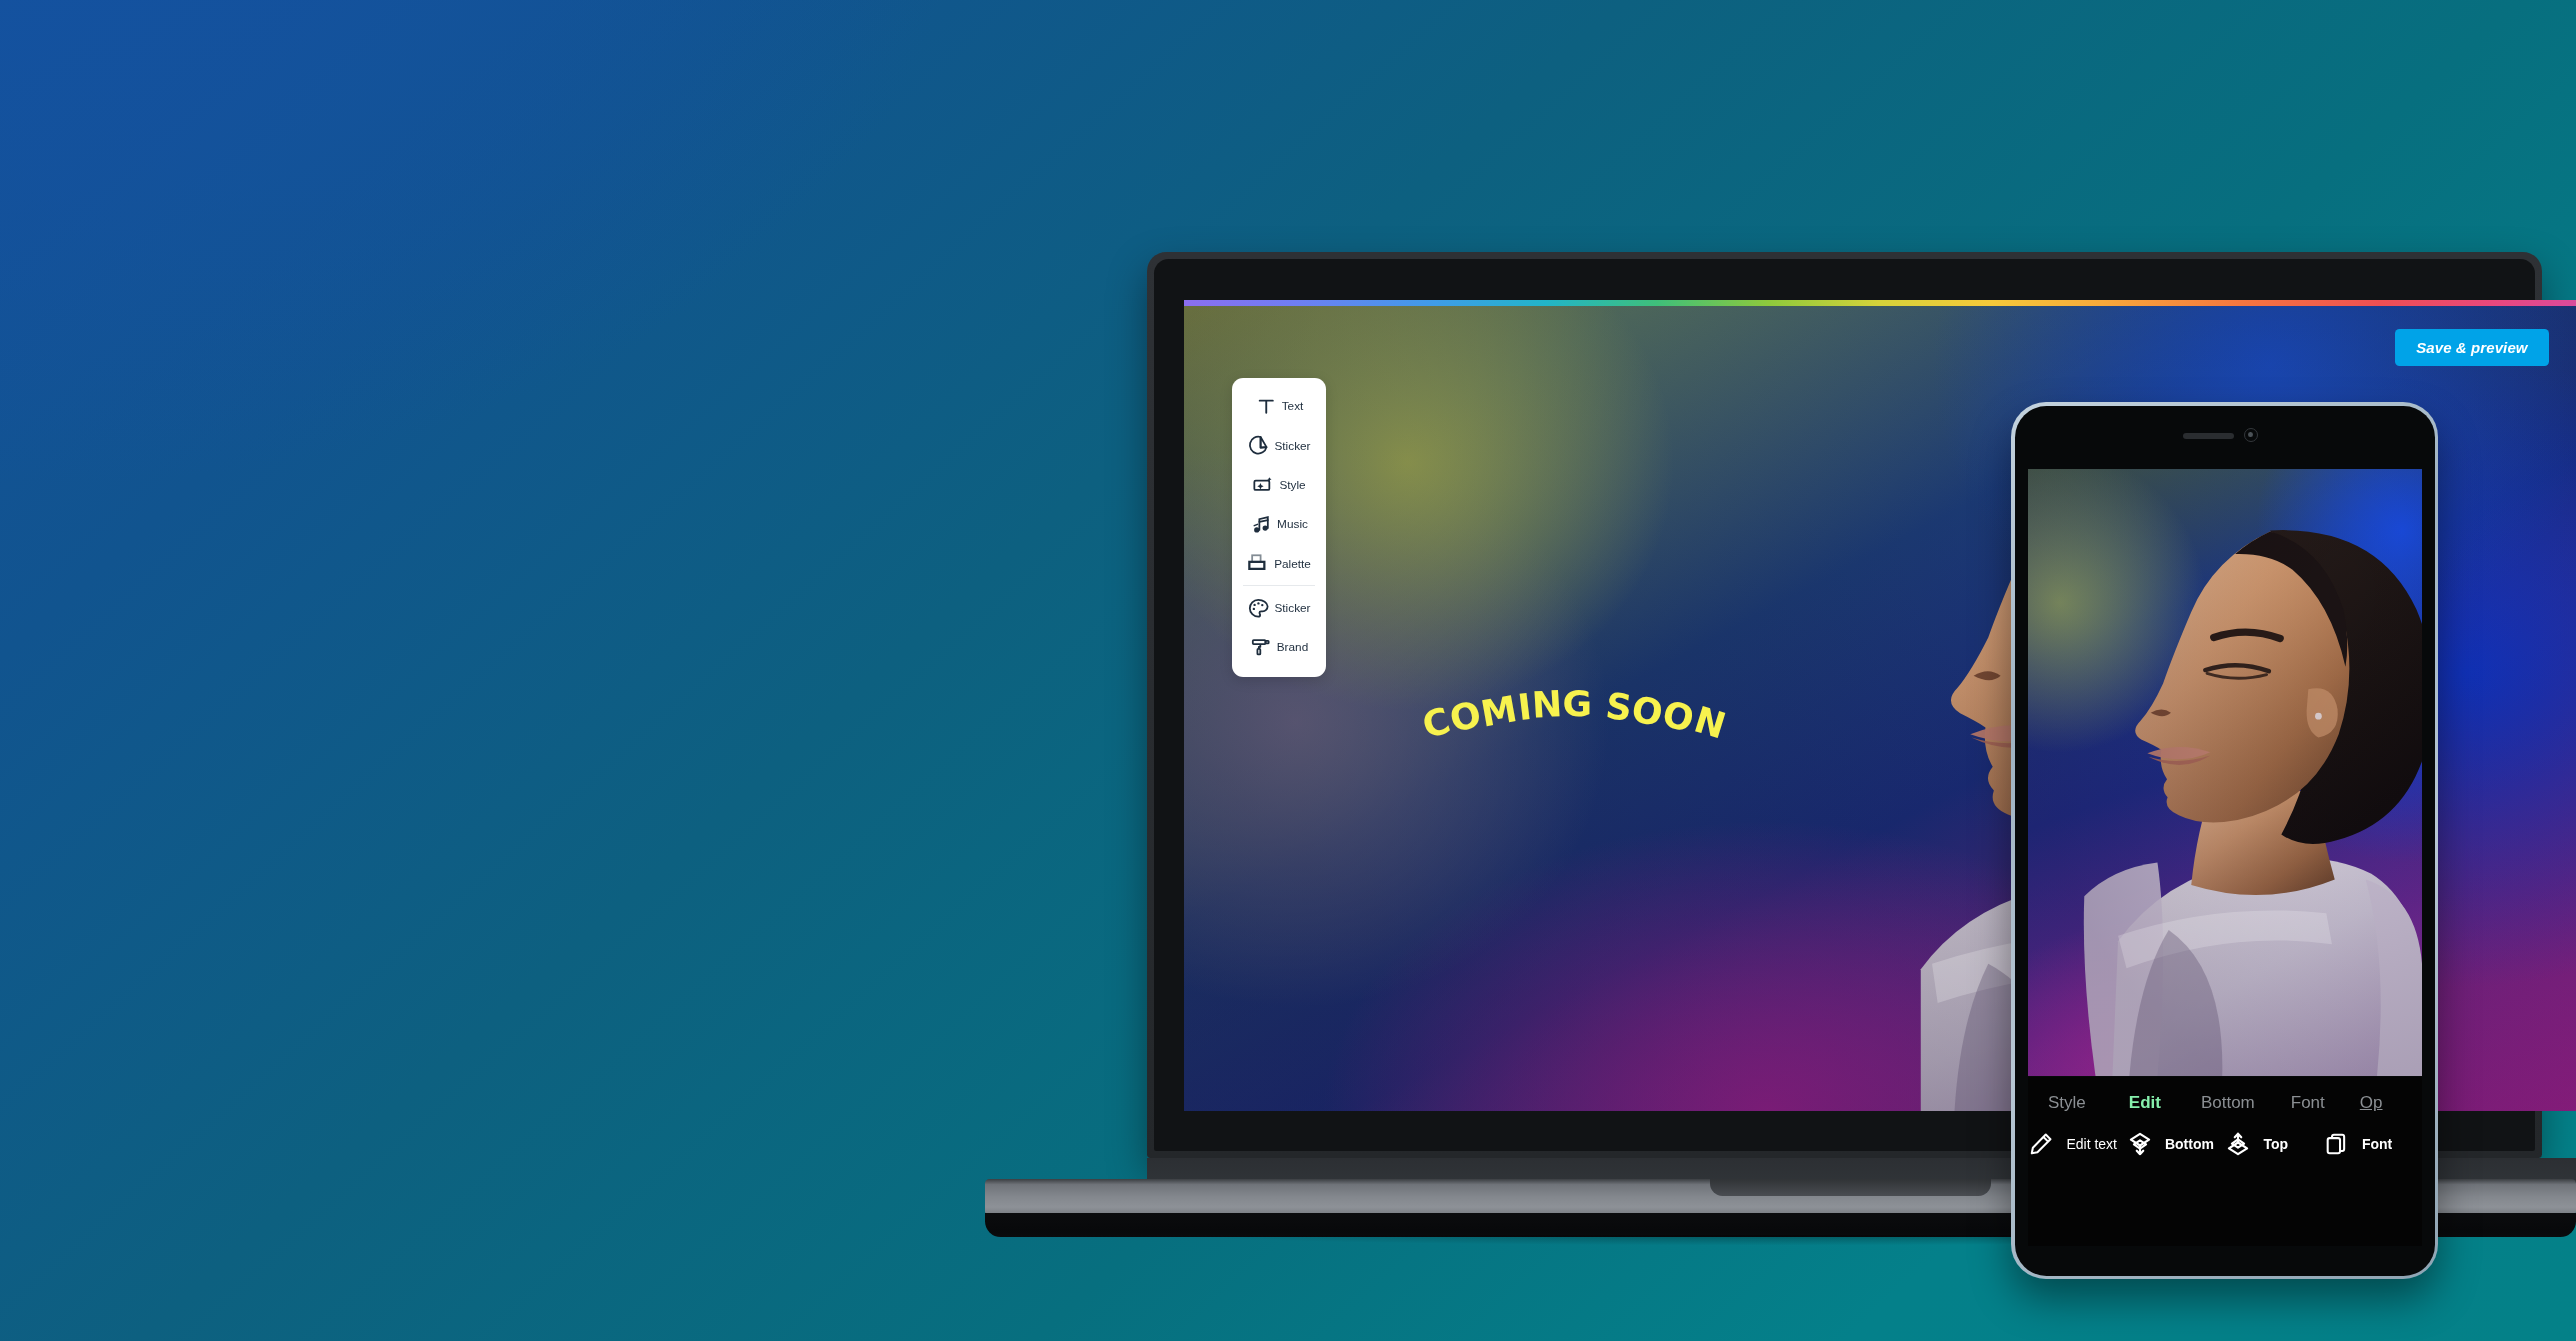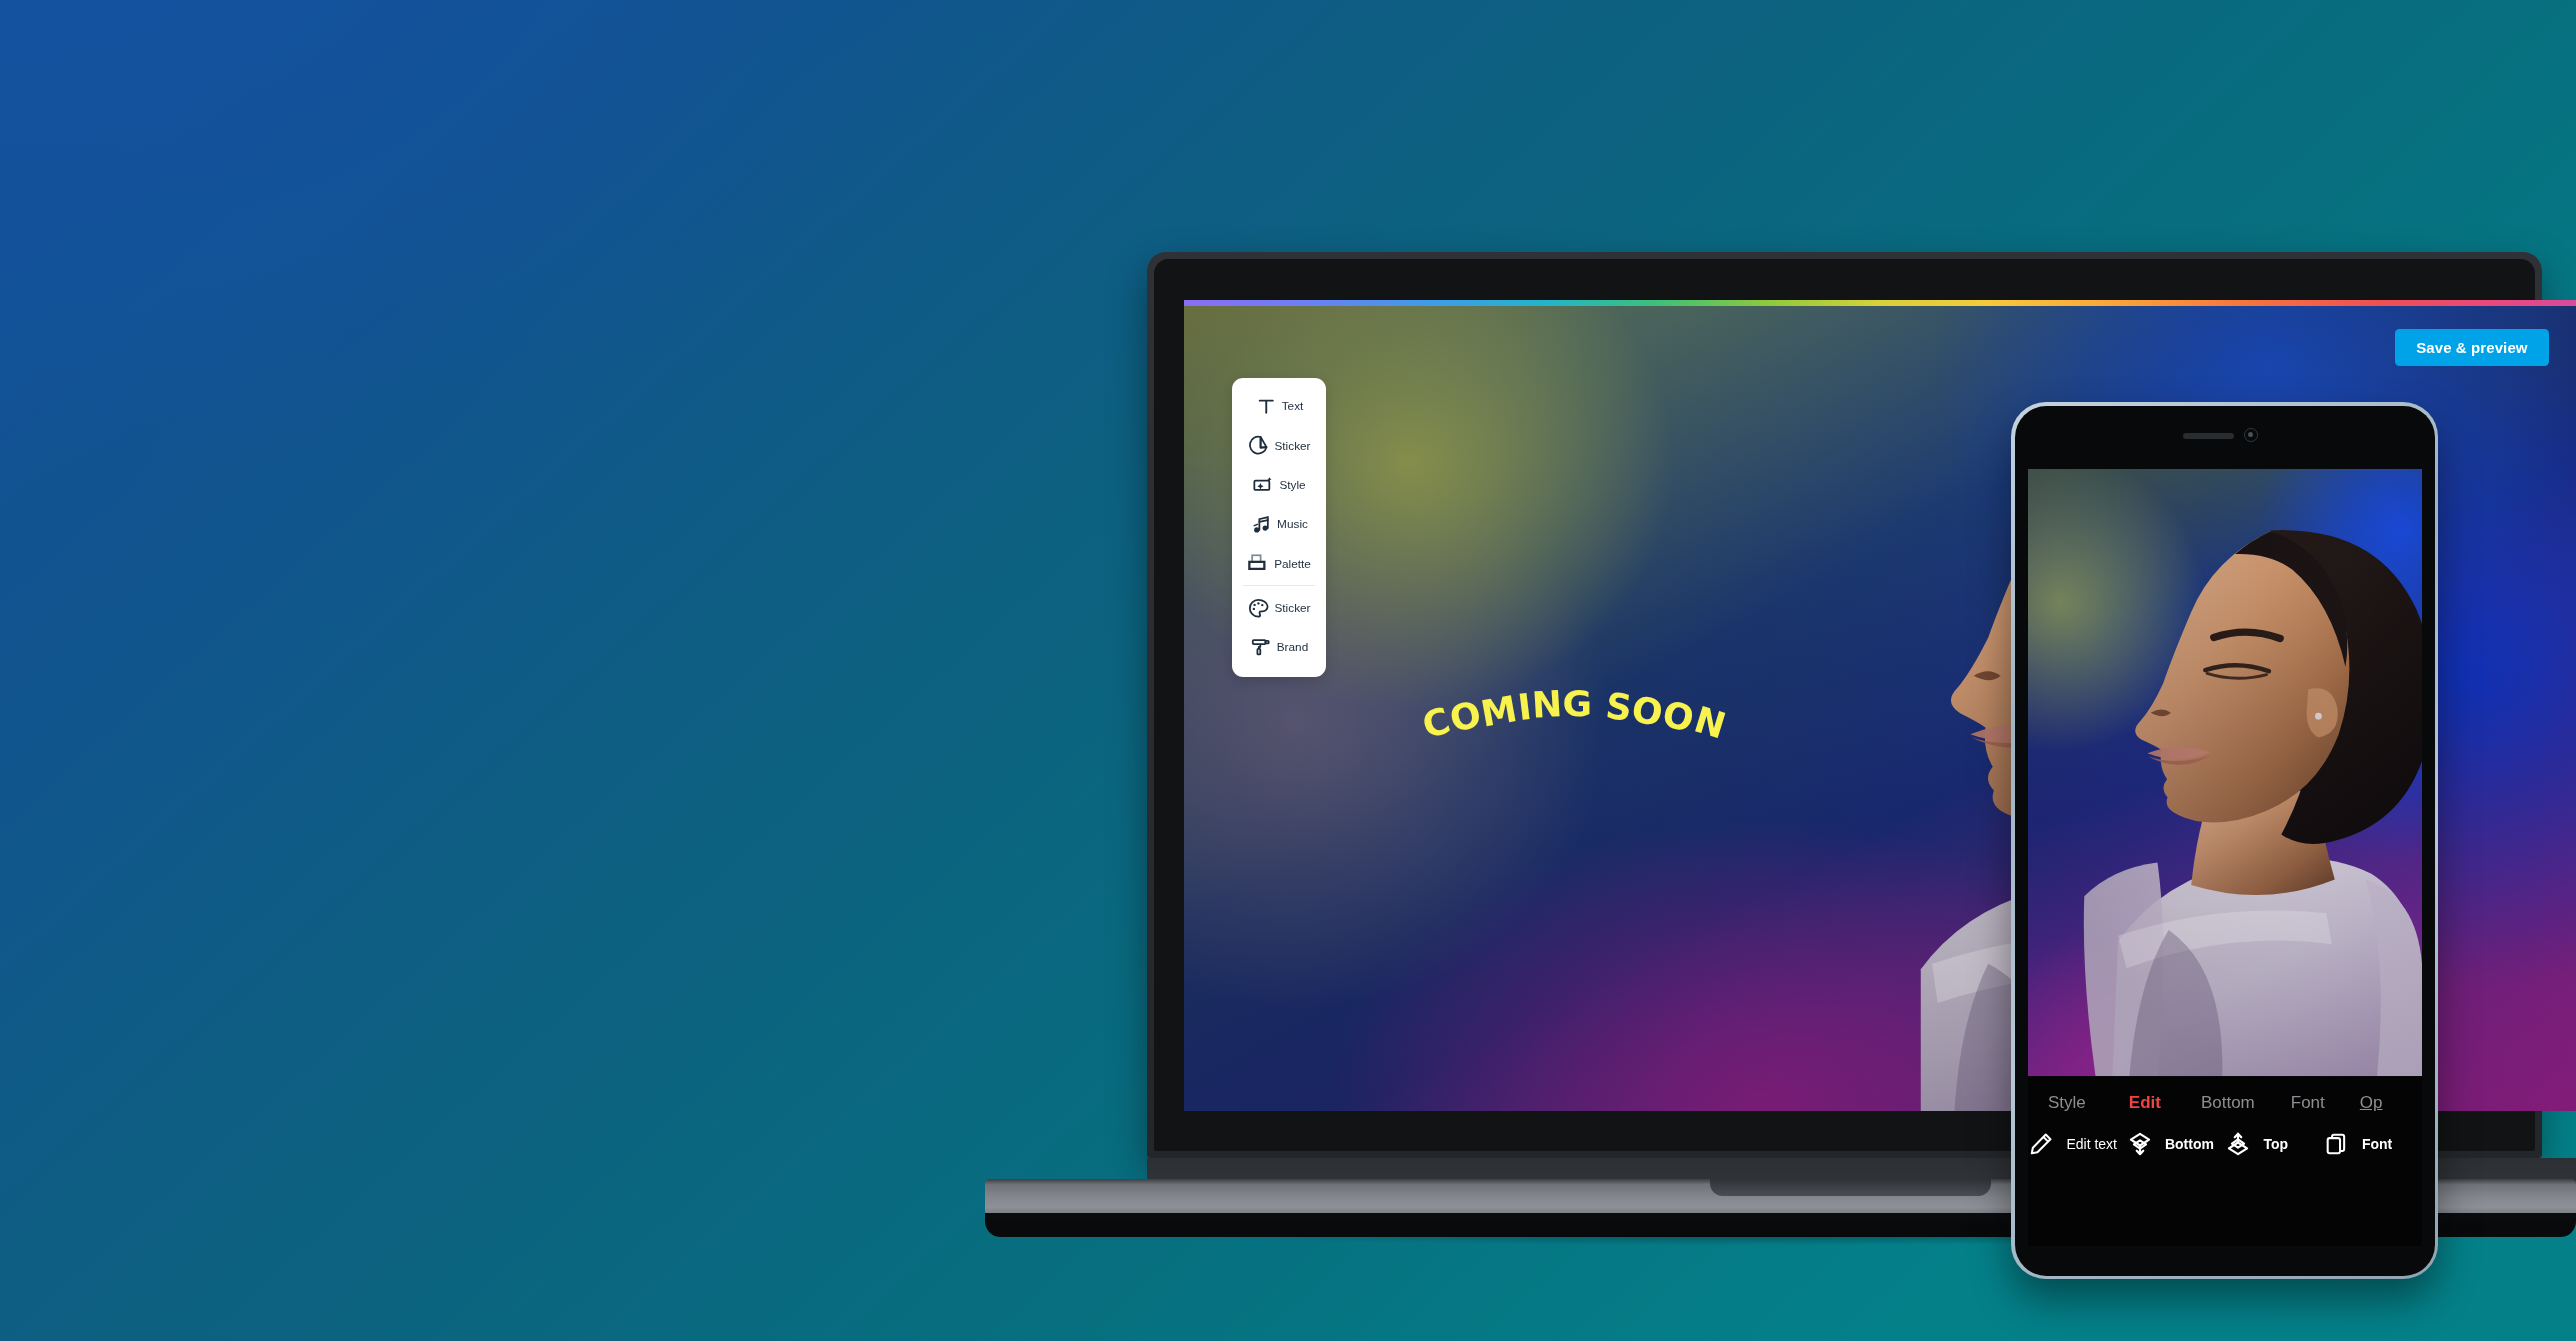--- a/index.html
+++ b/index.html
@@ -78,20 +78,21 @@
     right: 27px; top: 29px;
     background: #00a3e8;
     color: #ffffff;
     font-size: 15px;
     font-weight: bold;
     padding: 10px 21.4px;
     border-radius: 4.5px;
     z-index: 20;
     letter-spacing: 0.1px;
     white-space: nowrap;
+    font-style: italic;
   }
 
   
   .arc-wrap { position: absolute; z-index: 15; white-space: nowrap; }
   .arc-wrap span {
     display: inline-block;
     color: #f7f24e;
     font-weight: bold;
     font-family: "DejaVu Sans", sans-serif;
     letter-spacing: 0.6px;
@@ -219,21 +220,21 @@
   .phone-tabs {
     position:absolute; left: 0; top: 10px;
     width: 100%; height: 31.5px;
     display: flex; align-items: center;
   }
   .phone-tab {
     font-size: 17px;
     color: #8b8f93;
     white-space: nowrap;
   }
-  .phone-tab.active { color: #ef4444; font-weight: bold; }
+  .phone-tab.active { color: #86efac; font-weight: bold; }
   .phone-actions {
     position:absolute; left: 0; top: 54px;
     width: 100%;
     display: flex;
   }
   .pa-item {
     flex: 1;
     display:flex; align-items:center; gap: 12.4px;
   }
   .pa-item .ic { width: 26px; height: 26px; color:#ffffff; display:block; }

